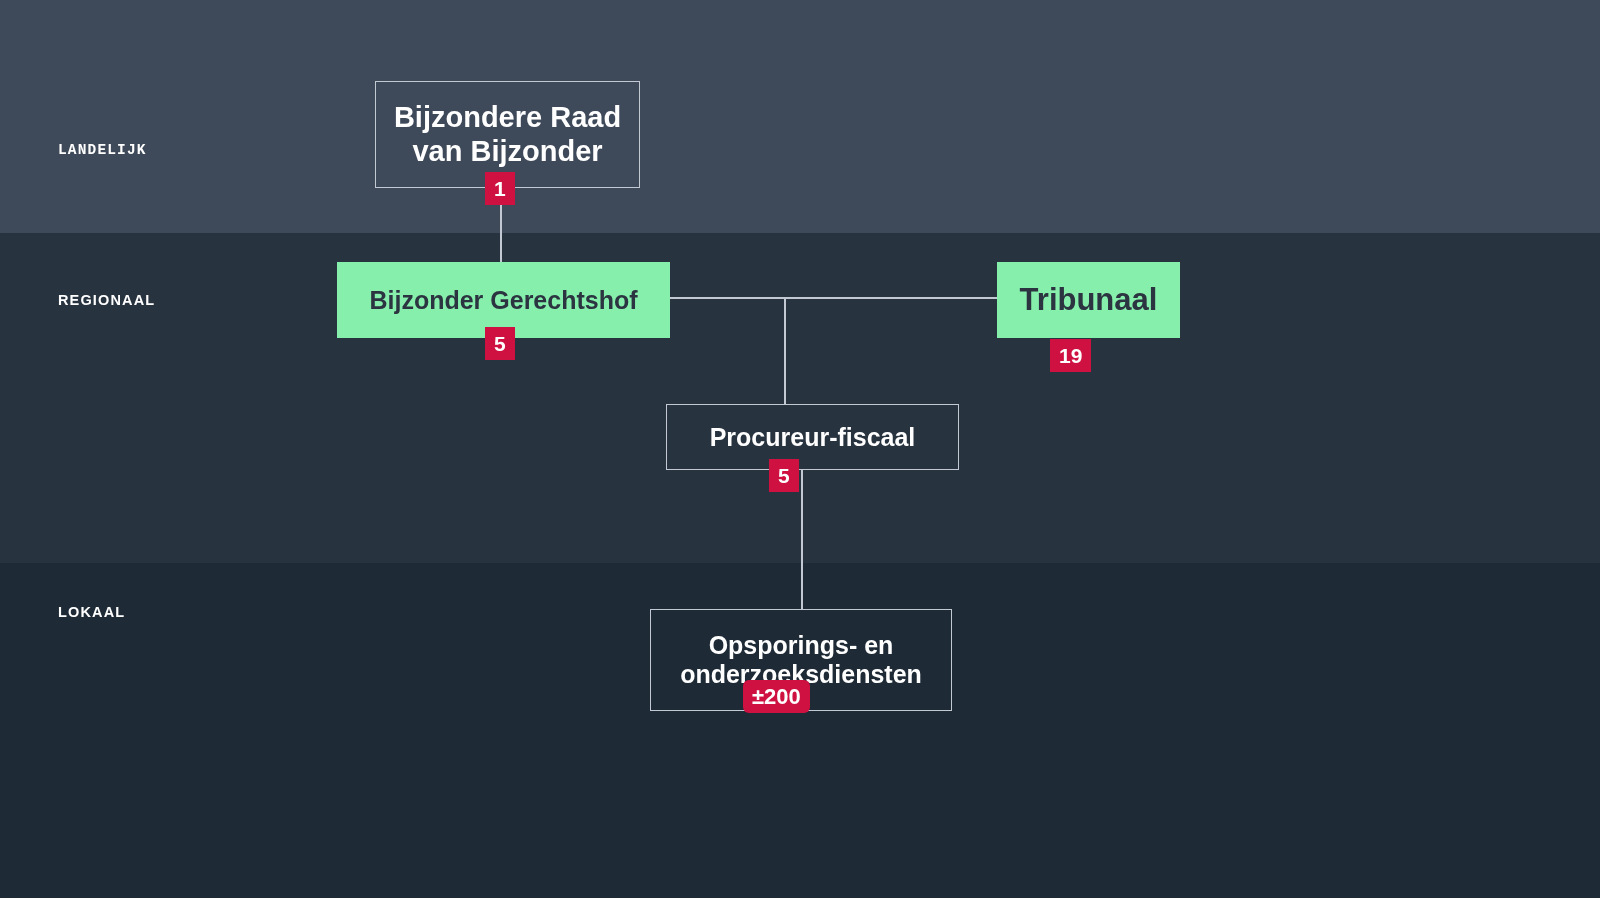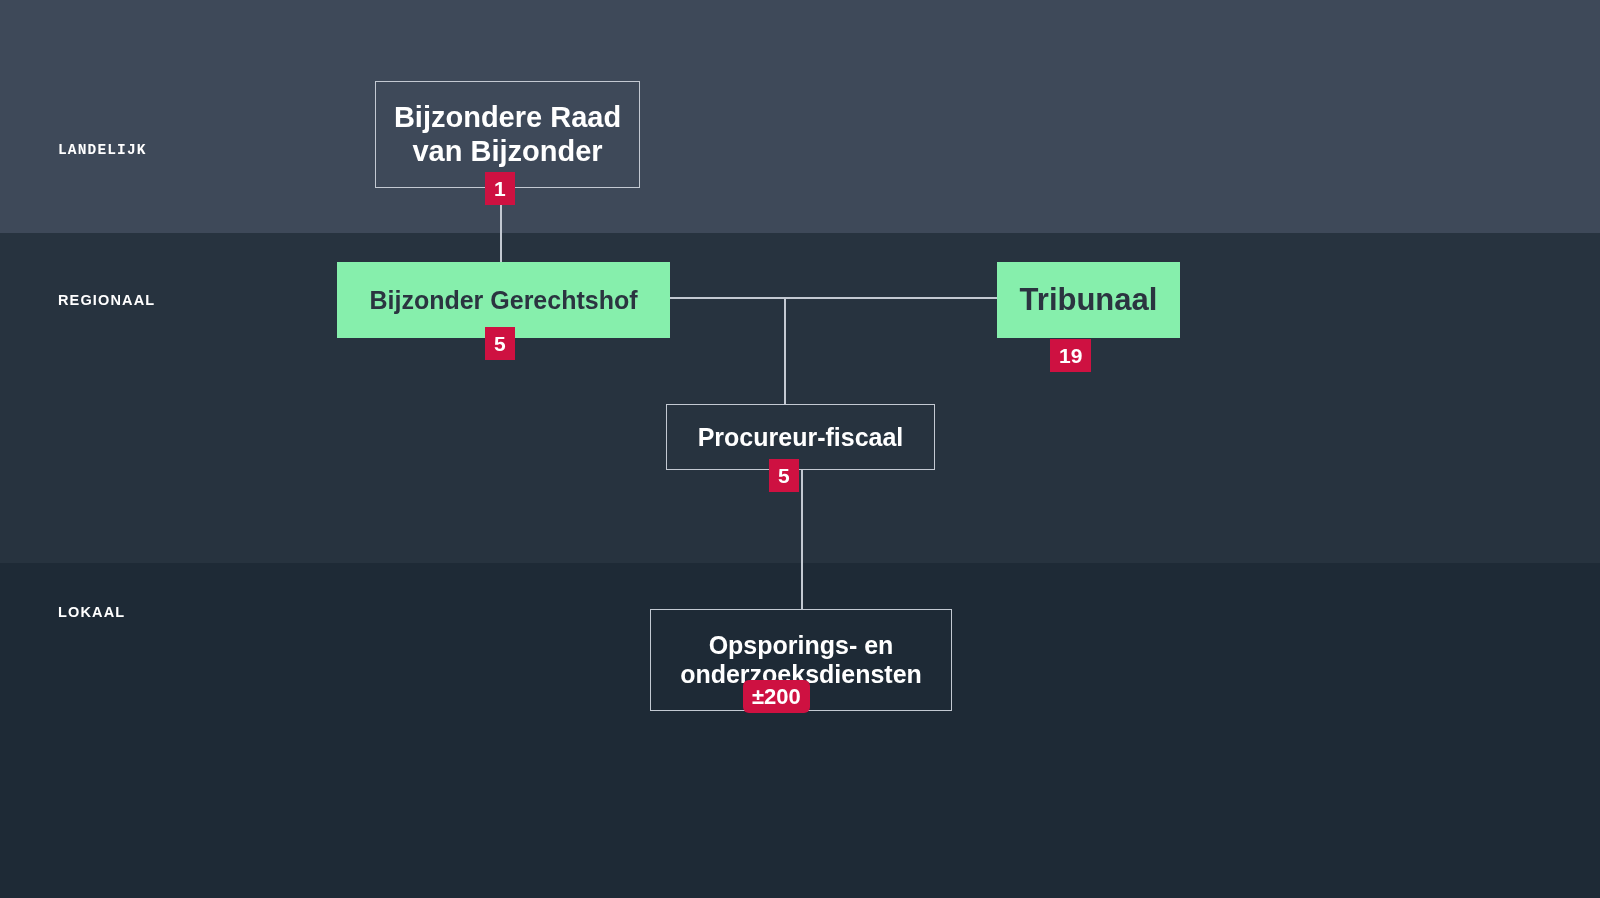--- a/index.html
+++ b/index.html
@@ -87,21 +87,21 @@
   
   .node-cassatie   { left: 375px; top: 81px;  width: 265px; height: 107px; }
   .node-cassatie   .node-title { font-size: 29px; }
 
   .node-gerechtshof { left: 337px; top: 262px; width: 333px; height: 76px; }
   .node-gerechtshof .node-title { font-size: 25px; }
 
   .node-tribunaal  { left: 997px; top: 262px; width: 183px; height: 76px; }
   .node-tribunaal  .node-title { font-size: 31px; }
 
-  .node-procureur  { left: 666px; top: 404px; width: 269px; height: 66px; }
+  .node-procureur  { left: 666px; top: 404px; width: 293px; height: 66px; }
   .node-procureur  .node-title { font-size: 25px; }
 
   .node-opsporings { left: 650px; top: 609px; width: 302px; height: 102px; }
   .node-opsporings .node-title { font-size: 25px; }
 
   
   .badge {
     position: absolute;
     box-sizing: border-box;
     display: flex;

